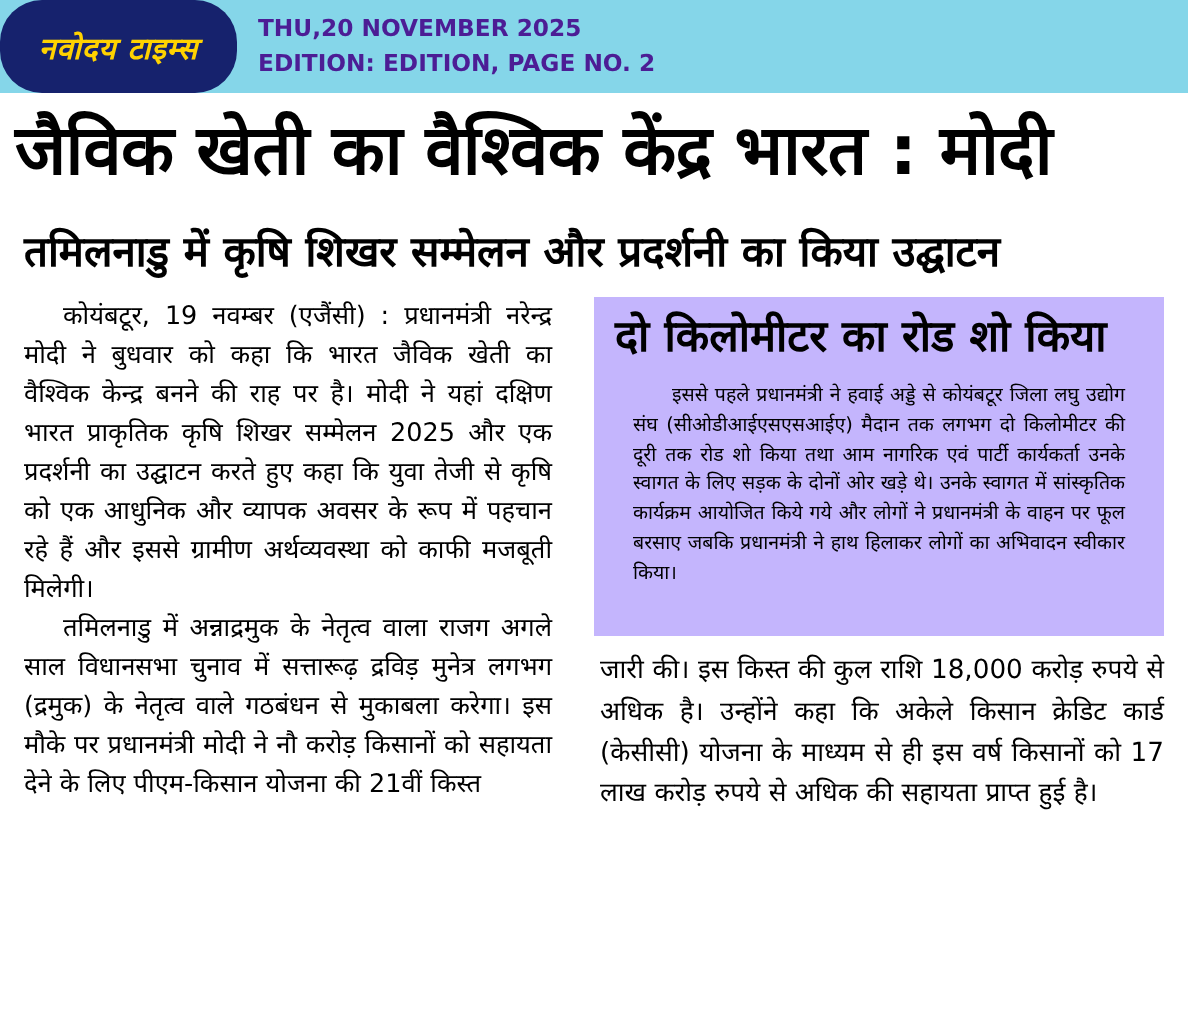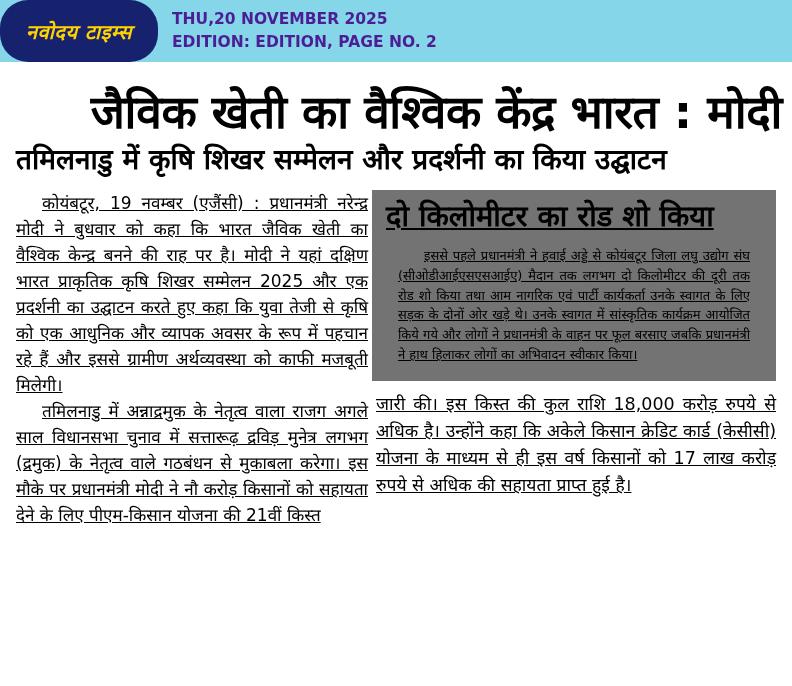--- a/index.html
+++ b/index.html
@@ -42,54 +42,53 @@
     line-height: 1.5;
     color: #4c1d95;
   }
 
   
   .article { padding: 4px 10px 0 10px; }
 
   .headline {
     font-size: 46px;
     font-weight: bold;
-    text-align: right;
+    text-align: left;
     line-height: 1.25;
-    margin: 18px 0 0 0;
+    margin: 6px 0 0 0;
     letter-spacing: -0.5px;
     white-space: nowrap;
   }
   .subheadline {
     font-size: 28px;
     font-weight: bold;
-    margin: 0 0 12px 6px;
+    margin: 20px 0 12px 6px;
     line-height: 1.3;
     white-space: nowrap;
   }
 
   .columns {
     display: flex;
-    gap: 4px;
+    gap: 28px;
     padding: 0 6px;
     align-items: flex-start;
-    text-decoration: underline;
   }
   .col-left {
     width: 352px;
     flex: none;
     font-size: 17px;
     line-height: 1.53;
     text-align: justify;
   }
   .col-left p { margin: 0; text-indent: 26px; }
   .col-right { flex: 1; min-width: 0; }
 
   .roadshow-box {
-    background: #737373;
-    padding: 8px 14px 4px 14px;
+    background: #c4b5fd;
+    padding: 8px 14px 20px 14px;
   }
   .box-title {
     font-size: 29px;
     font-weight: bold;
     margin: 0 0 8px 0;
     line-height: 1.25;
   }
   .box-body {
     font-size: 13px;
     line-height: 1.52;

